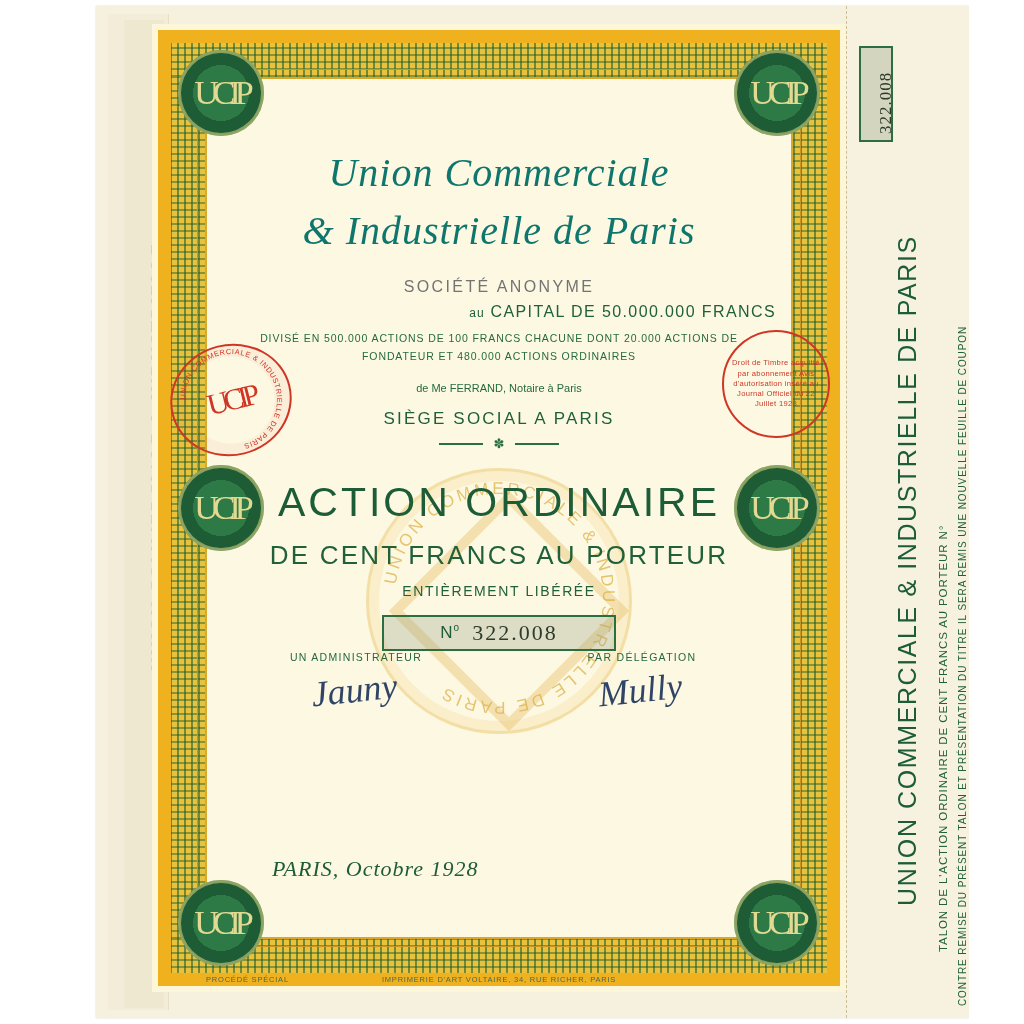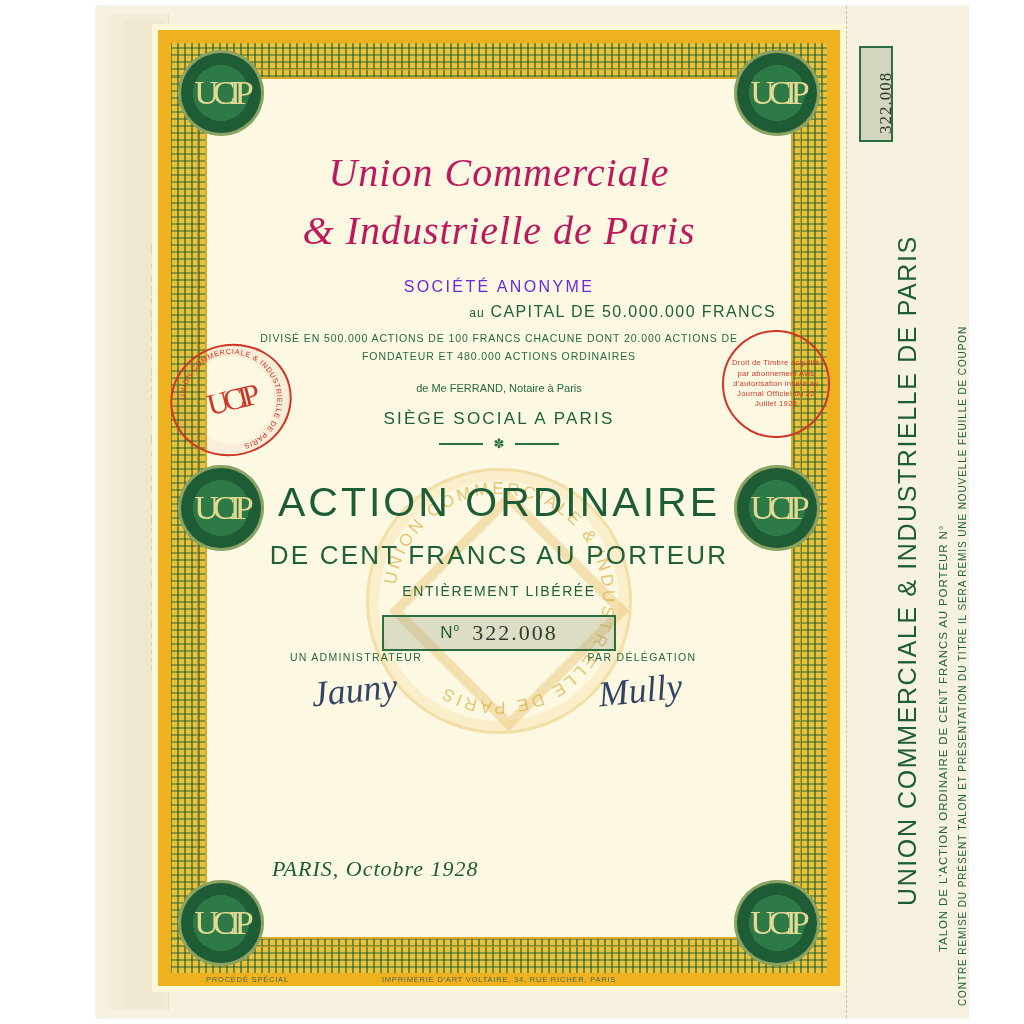--- a/index.html
+++ b/index.html
@@ -157,34 +157,34 @@
     left: 50%; top: 378px;
     transform: translateX(-50%);
     width: 260px; height: 260px;
     pointer-events: none;
   }
 
   .script-title {
     font-family: "Liberation Serif", serif;
     font-style: italic;
     font-size: 40px;
-    color: #be185d;
+    color: #0f766e;
     letter-spacing: 1px;
     line-height: 1.35;
     margin-top: 56px;
     position: relative;
     z-index: 3;
   }
   .script-title .l2 { display: block; margin-top: 4px; }
 
   .sa-line {
     margin-top: 20px;
     font-size: 16px;
     letter-spacing: 2.4px;
-    color: #6d28d9;
+    color: #737373;
     position: relative; z-index: 3;
   }
   .capital-line {
     margin-top: 7px;
     font-size: 16px;
     letter-spacing: 1.4px;
     color: #20613a;
     position: relative; z-index: 3; text-align: right;
   }
   .capital-line .small { font-size: 12px; letter-spacing: 1px; }

